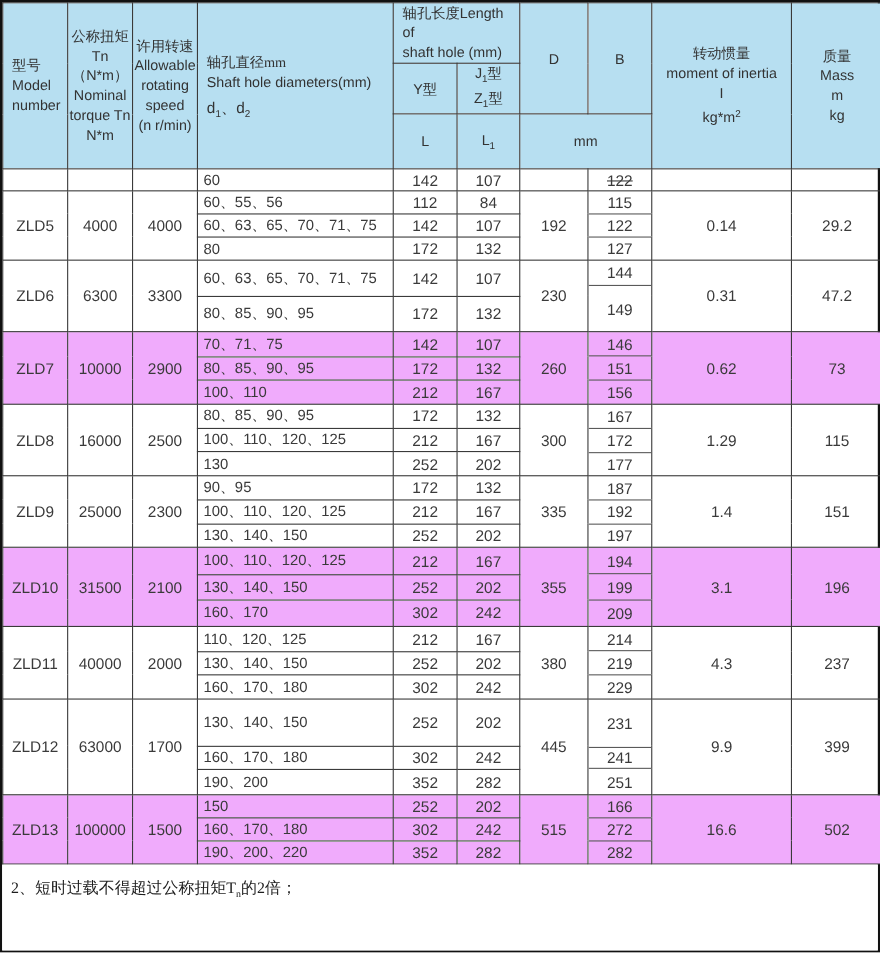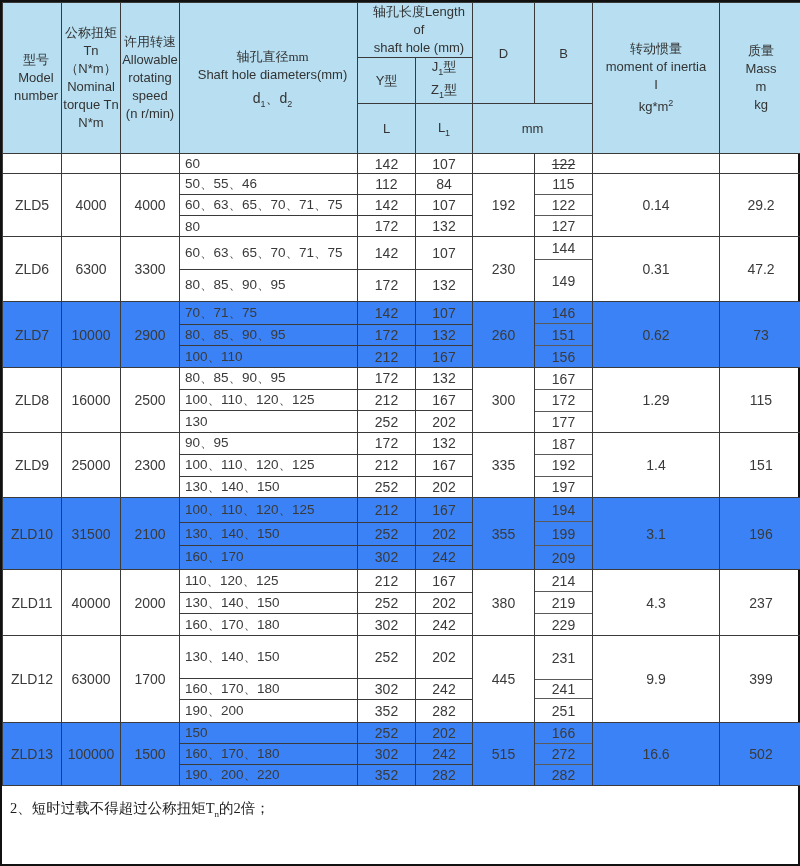--- a/index.html
+++ b/index.html
@@ -9,24 +9,24 @@
     width:800px; height:866px; margin:0 auto; background:#ffffff;
     border:2px solid #111; display:flex; flex-direction:column;
   }
   table.spec {
     width:100%; border-collapse:collapse; table-layout:fixed;
     flex:0 0 auto; color:#3a3a3a;
   }
   td { border:1px solid #3a3a3a; vertical-align:middle; text-align:center;
        font-size:14px; overflow:hidden; }
   tr.hd td { background:#b7dff1; font-size:13px; color:#333; }
-  tr.hl td { background:#3b82f6; }
+  tr.hl td { background:#f0abfc; }
   .cn { font-family:"Liberation Serif","DejaVu Serif",serif; }
   .hline { line-height:18px; }
-  .left { text-align:center; padding-left:8px; }
+  .left { text-align:left; padding-left:8px; }
   td.shaft { text-align:left; padding-left:5px; white-space:nowrap; font-size:13.5px; }
   td.num { font-size:14px; }
   .struck { text-decoration:line-through; }
   td.bcol { padding:0; vertical-align:top; }
   .bstack { display:flex; flex-direction:column; width:100%; }
   .bv { flex:1 1 auto; display:flex; align-items:center; justify-content:center; font-size:14px; }
   .bv + .bv { border-top:1px solid #5a5a5a; }
   sub { font-size:9px; vertical-align:sub; }
   sup { font-size:9px; vertical-align:super; }
   .dline { margin-top:6px; font-size:14px; }
@@ -121,21 +121,21 @@
     <td></td>
     <td class="num struck">122</td>
     <td></td>
     <td></td>
   </tr>
 
   <tr style="height:20px">
     <td rowspan="3">ZLD5</td>
     <td rowspan="3">4000</td>
     <td rowspan="3">4000</td>
-    <td class="shaft">50、55、46</td>
+    <td class="shaft">60、55、56</td>
     <td class="num">112</td>
     <td class="num">84</td>
     <td rowspan="3">192</td>
     <td rowspan="3" class="bcol">
       <div class="bstack" style="height:62px">
         <div class="bv">115</div>
         <div class="bv">122</div>
         <div class="bv">127</div>
       </div>
     </td>

